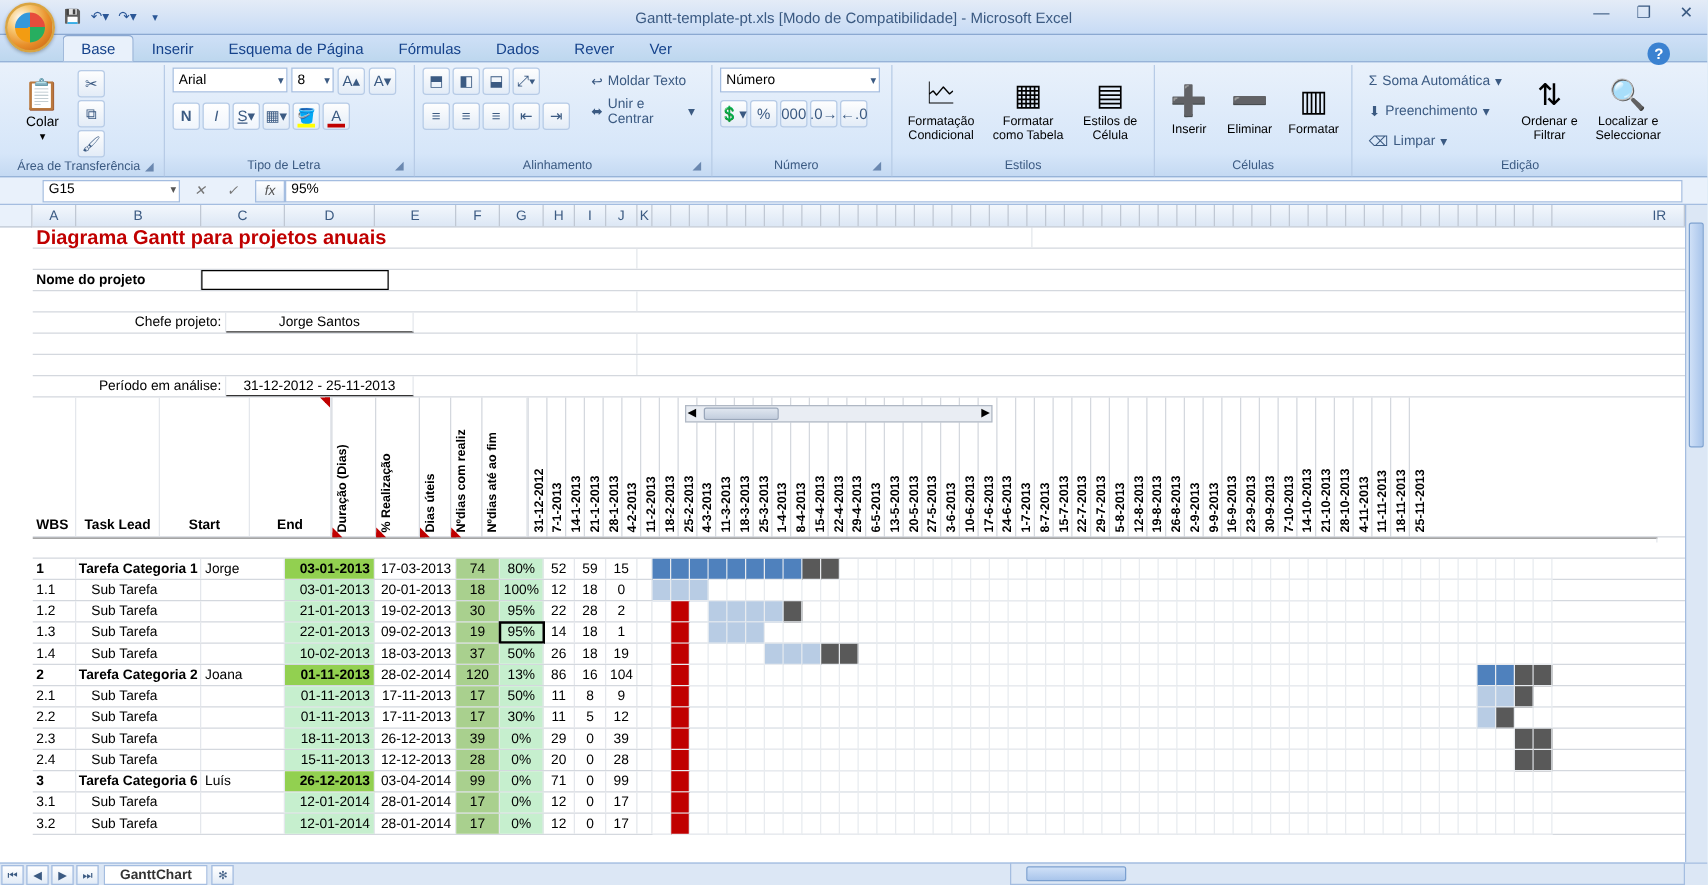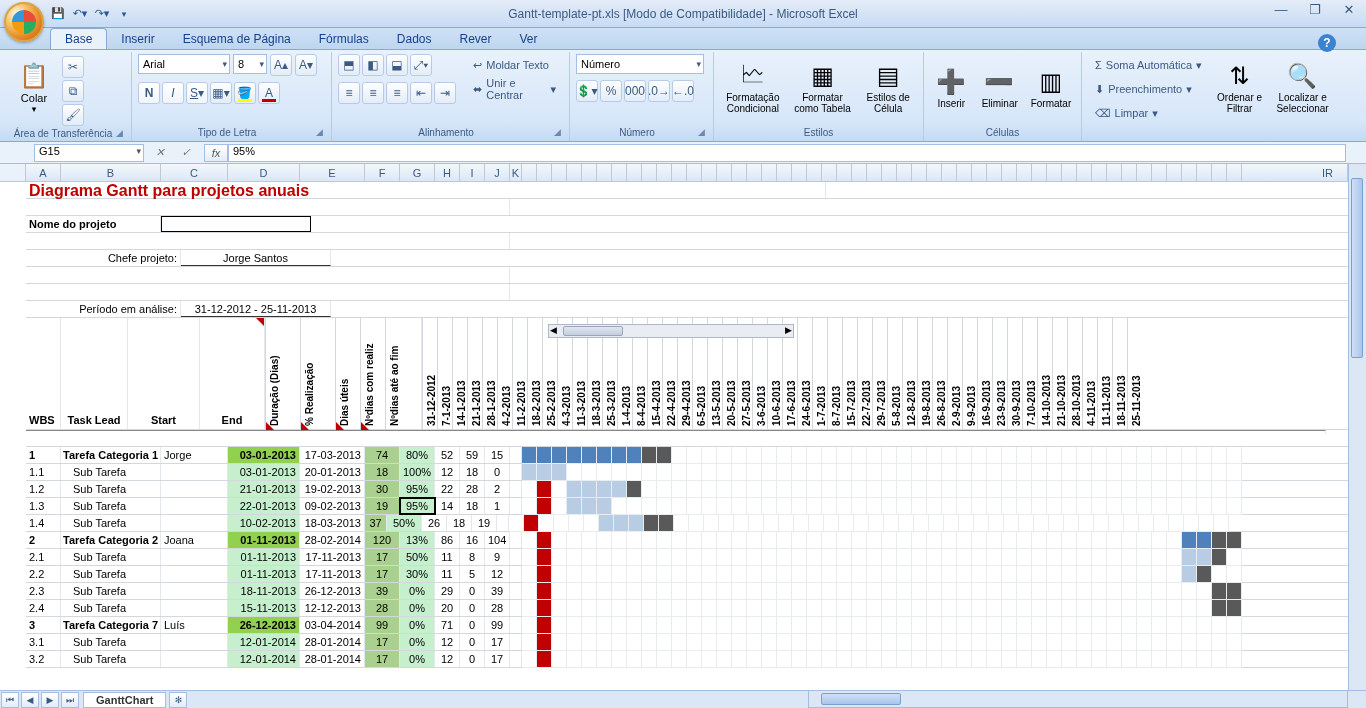--- a/index.html
+++ b/index.html
@@ -246,20 +246,21 @@
       </div>
       <div class="big-btn" style="width:54px">
           <div class="big-ico">⇅</div>
           <span style="font-size:10px;text-align:center">Ordenar e Filtrar</span>
         </div>
       <div class="big-btn" style="width:64px">
           <div class="big-ico">🔍</div>
           <span style="font-size:10px;text-align:center">Localizar e Seleccionar</span>
         </div>
     </div>
+    <div class="group-label">Edição</div>
   </div>
 </div>
 
 <div class="namebox-row">
   <div class="namebox">G15</div>
   <div class="fx-ico">✕</div>
   <div class="fx-ico">✓</div>
   <div class="fx-btn">fx</div>
   <div class="formula-input">95%</div>
 </div>
@@ -662,21 +663,21 @@
         <div class="gantt-cell " style="width:15px;height:17px"></div>
         <div class="gantt-cell " style="width:15px;height:17px"></div>
         <div class="gantt-cell " style="width:15px;height:17px"></div>
       </div>
       <div class="row" style="position:relative">
         <div class="cell" style="width:35px;">1.4</div>
         <div class="cell" style="width:100px;padding-left:12px">Sub Tarefa</div>
         <div class="cell" style="width:67px"></div>
         <div class="cell rt lightgreen" style="width:72px">10-02-2013</div>
         <div class="cell rt" style="width:65px">18-03-2013</div>
-        <div class="cell ct green2" style="width:22px">37</div>
+        <div class="cell ct green2" style="width:35px">37</div>
         <div class="cell ct lightgreen " style="width:35px">50%</div>
         <div class="cell ct" style="width:25px">26</div>
         <div class="cell ct" style="width:25px">18</div>
         <div class="cell ct" style="width:25px">19</div>
         <div class="cell" style="width:12px"></div>
         <div class="gantt-cell " style="width:15px;height:17px"></div>
         <div class="gantt-cell vline-red" style="width:15px;height:17px"></div>
         <div class="gantt-cell " style="width:15px;height:17px"></div>
         <div class="gantt-cell " style="width:15px;height:17px"></div>
         <div class="gantt-cell " style="width:15px;height:17px"></div>
@@ -1024,21 +1025,21 @@
         <div class="gantt-cell " style="width:15px;height:17px"></div>
         <div class="gantt-cell " style="width:15px;height:17px"></div>
         <div class="gantt-cell " style="width:15px;height:17px"></div>
         <div class="gantt-cell " style="width:15px;height:17px"></div>
         <div class="gantt-cell " style="width:15px;height:17px"></div>
         <div class="gantt-cell bar-dark" style="width:15px;height:17px"></div>
         <div class="gantt-cell bar-dark" style="width:15px;height:17px"></div>
       </div>
       <div class="row" style="position:relative">
         <div class="cell" style="width:35px;font-weight:bold;">3</div>
-        <div class="cell" style="width:100px;font-weight:bold;padding-left:2px">Tarefa Categoria 7</div>
+        <div class="cell" style="width:100px;font-weight:bold;padding-left:2px">Tarefa Categoria 6</div>
         <div class="cell" style="width:67px">Luís</div>
         <div class="cell rt catgreen" style="width:72px">26-12-2013</div>
         <div class="cell rt" style="width:65px">03-04-2014</div>
         <div class="cell ct green2" style="width:35px">99</div>
         <div class="cell ct lightgreen " style="width:35px">0%</div>
         <div class="cell ct" style="width:25px">71</div>
         <div class="cell ct" style="width:25px">0</div>
         <div class="cell ct" style="width:25px">99</div>
         <div class="cell" style="width:12px"></div>
         <div class="gantt-cell " style="width:15px;height:17px"></div>

